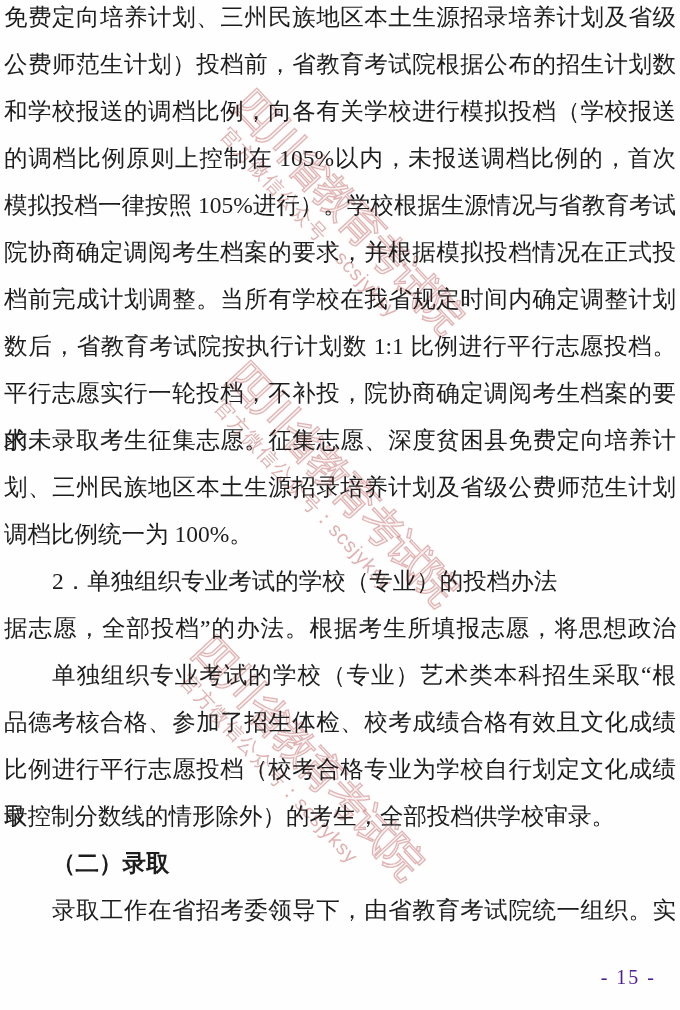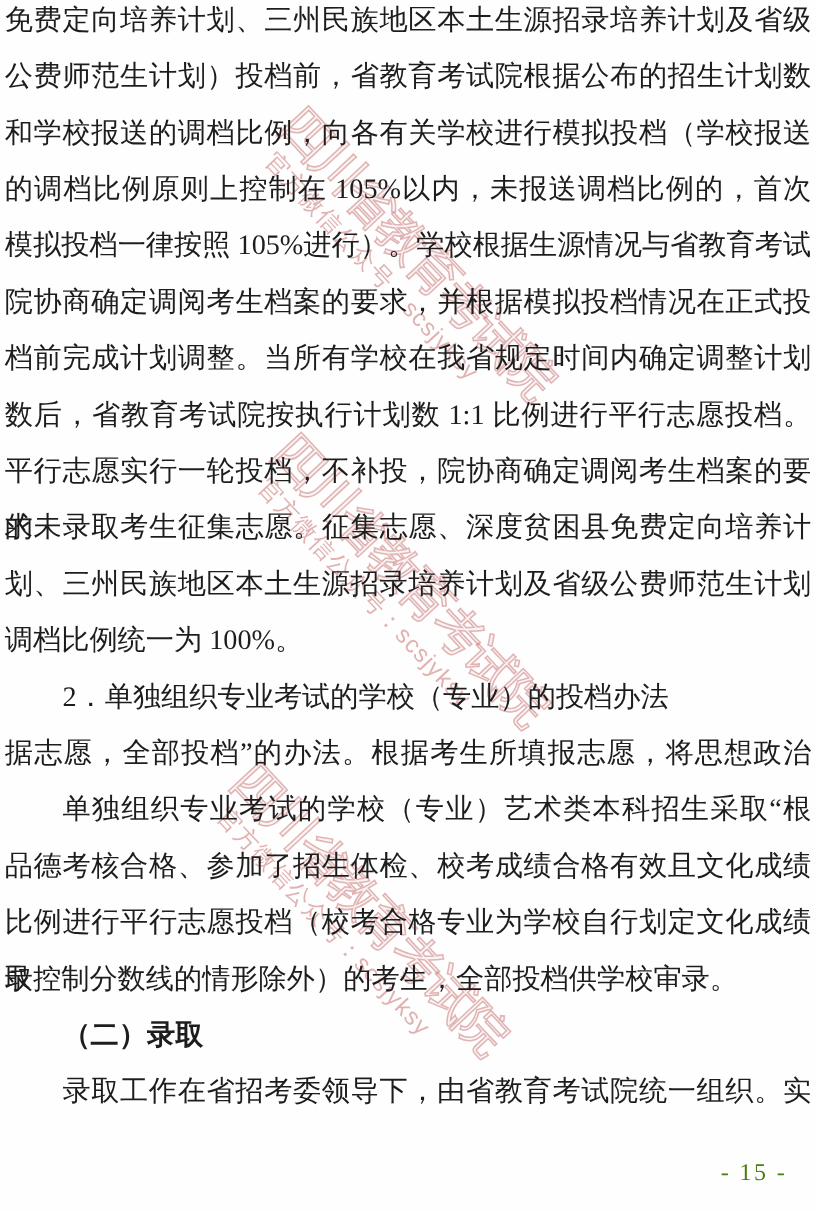--- a/index.html
+++ b/index.html
@@ -62,21 +62,21 @@
   .line.indent { text-indent: 48px; }
   .line.bold { font-weight: 700; }
   
   .page-number {
     position: absolute;
     right: 24px;
     top: 966px;
     z-index: 2;
     font-size: 20px;
     letter-spacing: 2px;
-    color: #4d7c0f;
+    color: #4c1d95;
   }
 </style>
 </head>
 <body>
 
 <div class="page">
 
   <div class="watermark-layer">
     <div class="wm wm-1">
       <div class="wm-big">四川省教育考试院</div>

